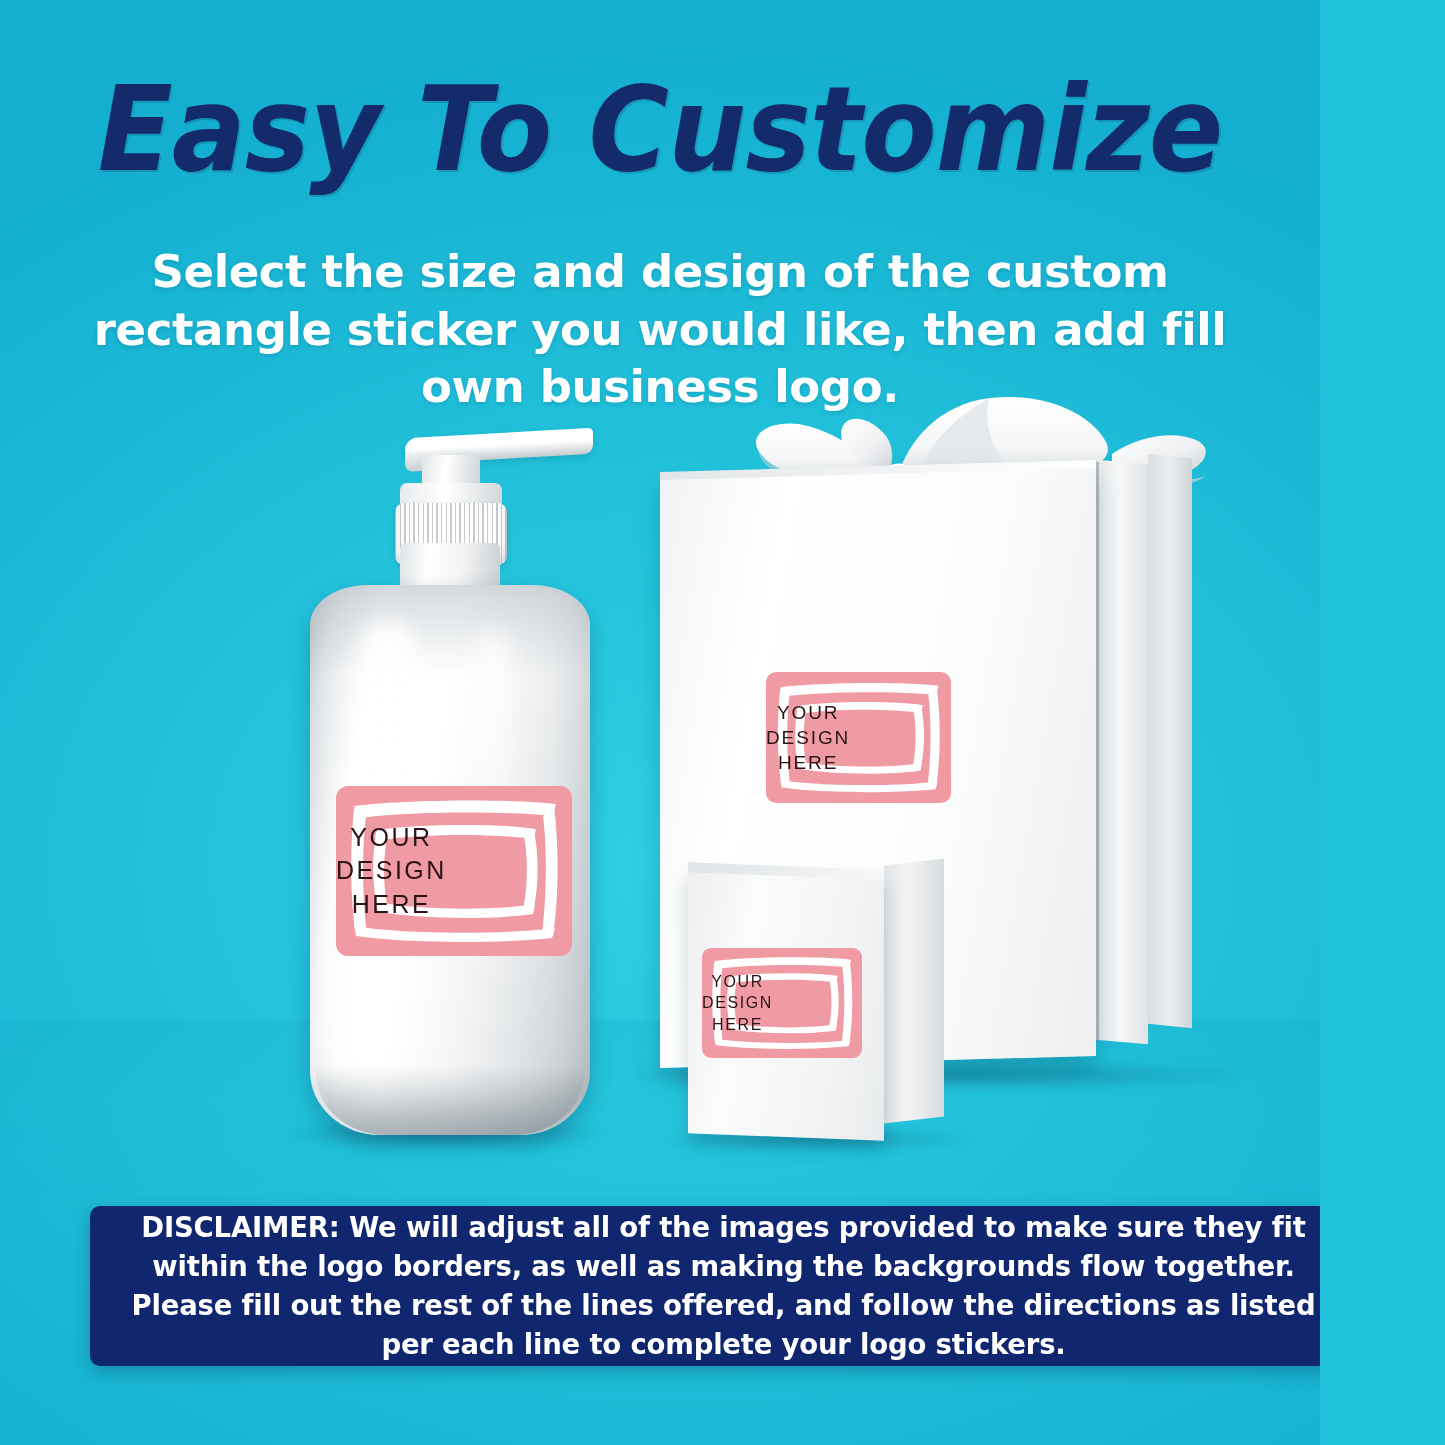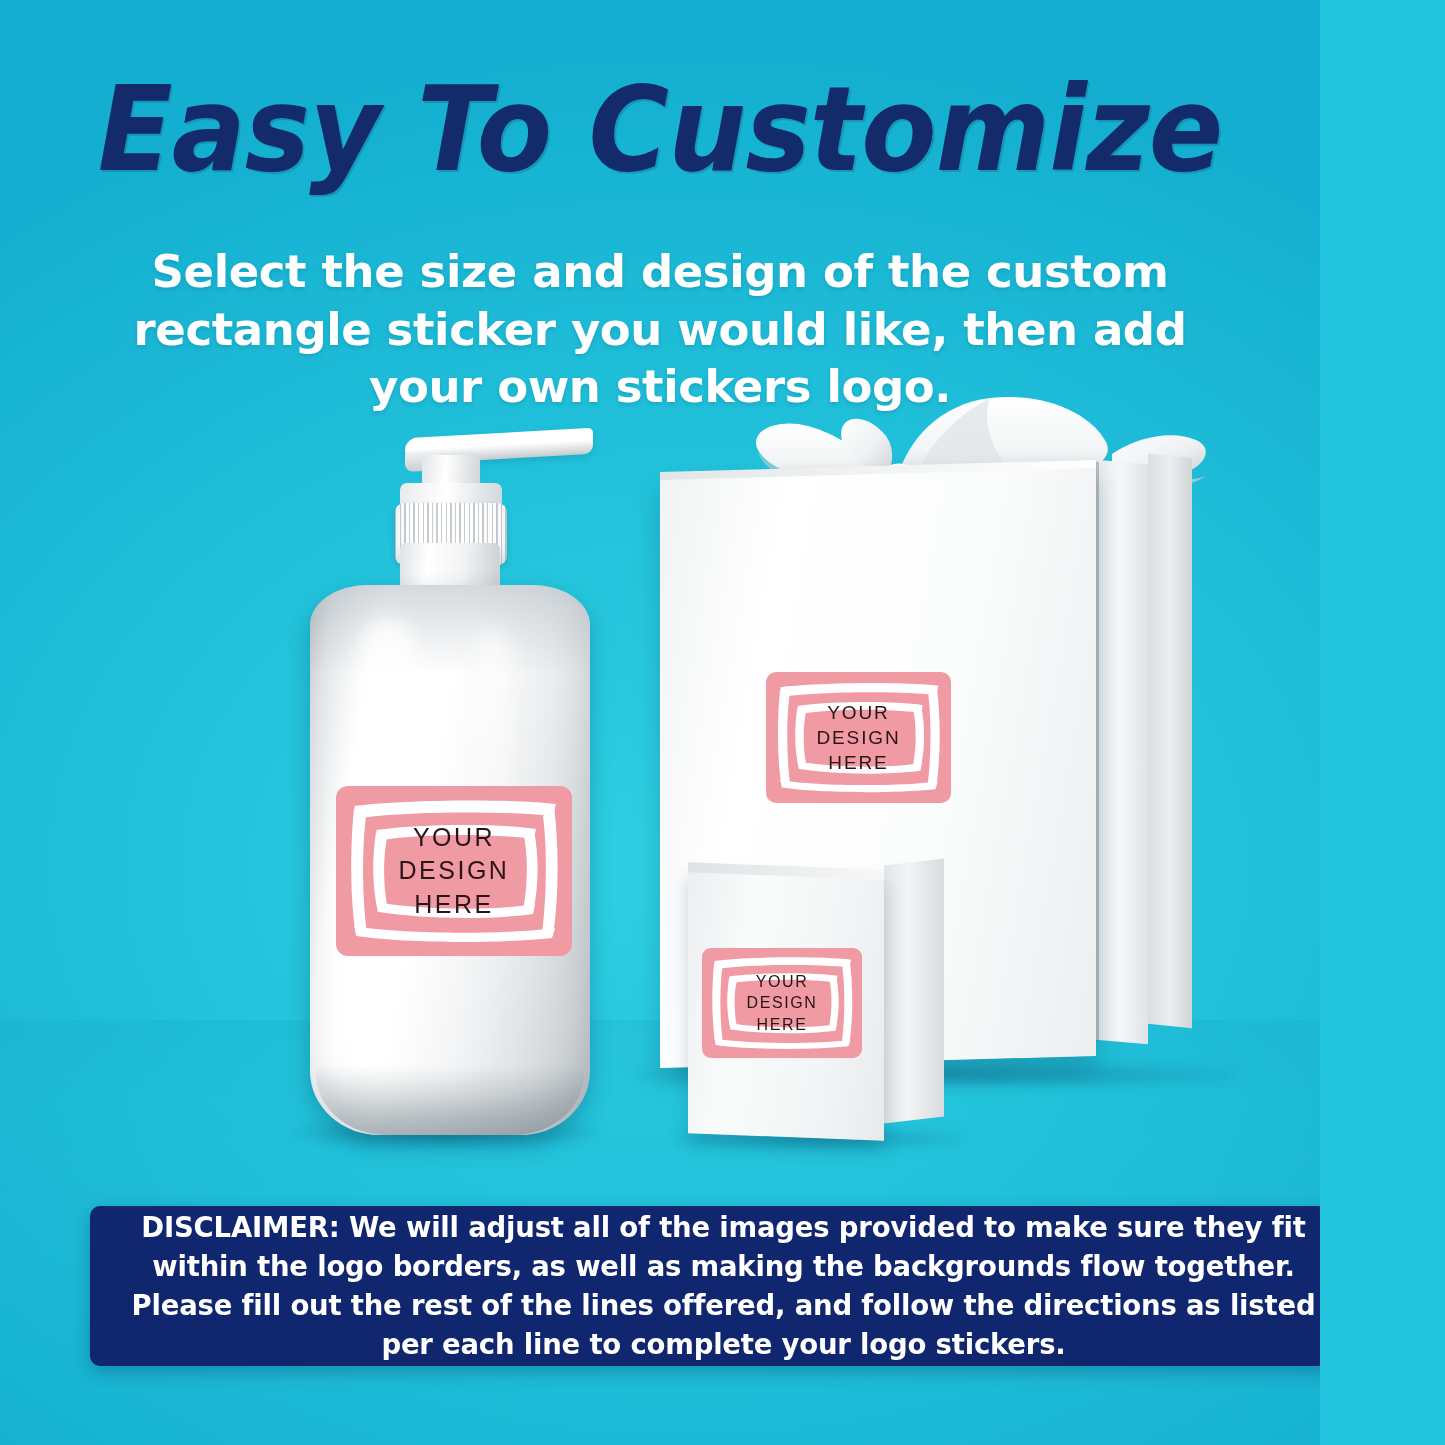--- a/index.html
+++ b/index.html
@@ -206,21 +206,21 @@
     position:absolute; left:670px; top:1128px; width:300px; height:22px;
     background:radial-gradient(ellipse at center, rgba(6,60,92,0.34) 0%, rgba(6,60,92,0.08) 60%, rgba(6,60,92,0) 80%);
     filter:blur(4px);
   }
 
   
   .sticker {
     position:absolute;
     background:#f09aa4;
     border-radius:12px;
-    display:flex; align-items:center; justify-content:center;
+    display:flex; align-items:center; justify-content:flex-start;
     overflow:hidden;
   }
   .sticker svg { position:absolute; inset:0; width:100%; height:100%; }
   .sticker-text {
     position:relative;
     z-index:3;
     text-align:center;
     color:#2a1417;
     font-family:"Liberation Sans", sans-serif;
     font-weight:400;
@@ -260,21 +260,21 @@
 </style>
 </head>
 <body>
 
 <div id="stage">
 
   <div class="floor"></div>
 
   <div class="headline">Easy To Customize</div>
 
-  <div class="subtitle">Select the size and design of the custom rectangle sticker you would like, then add your own stickers logo.</div>
+  <div class="subtitle">Select the size and design of the custom rectangle sticker you would like, then add fill own business logo.</div>
 
   <div class="bottle-shadow"></div>
   <div class="bottle">
     <div class="pump-head"></div>
     <div class="pump-head-notch"></div>
     <div class="pump-stem"></div>
     <div class="bottle-collar-top"></div>
     <div class="bottle-collar"></div>
     <div class="bottle-neck"></div>
     <div class="bottle-body"></div>

